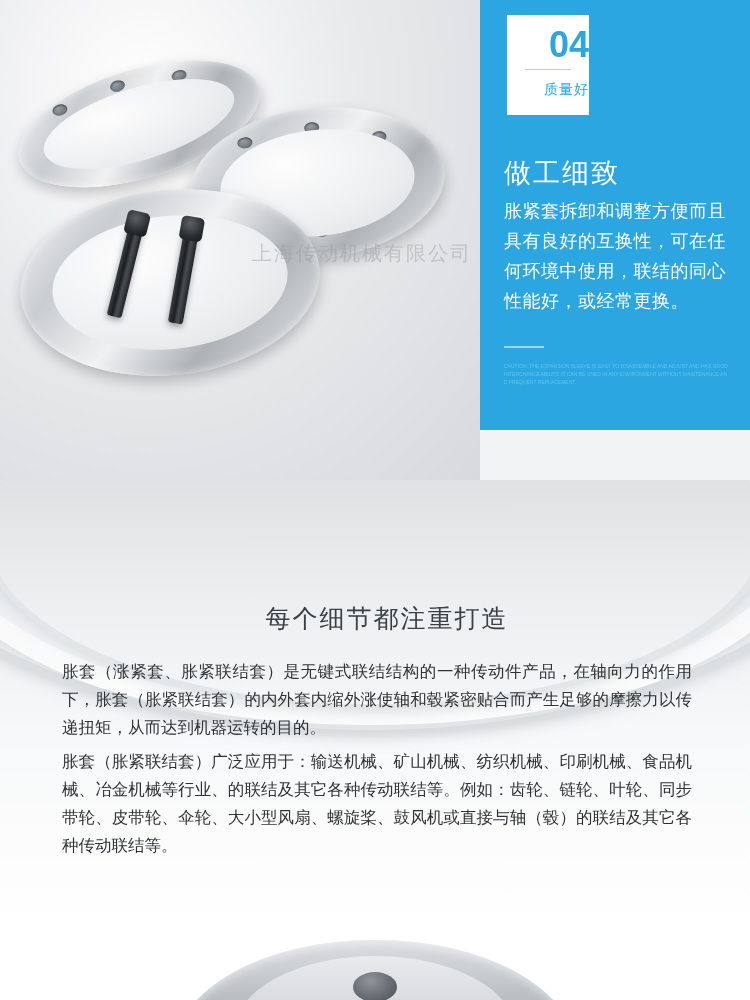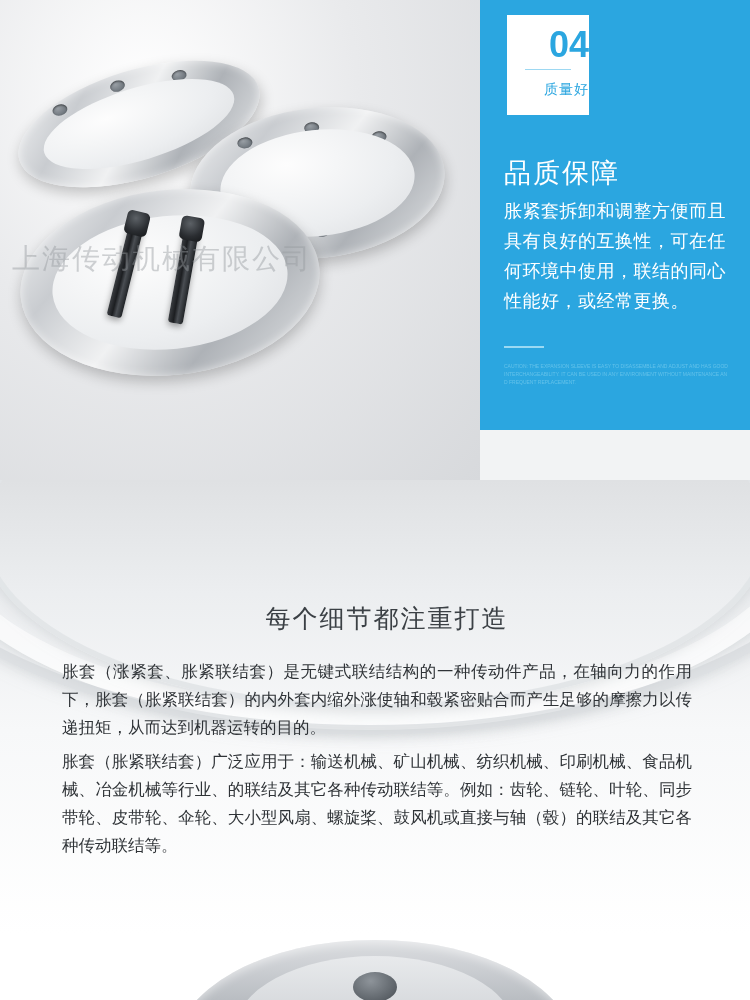--- a/index.html
+++ b/index.html
@@ -81,25 +81,26 @@
     position: absolute;
     left: -4px; top: -12px;
     width: 23px; height: 24px;
     border-radius: 5px;
     background: radial-gradient(circle at 40% 30%, #5c6166 0%, #2a2d31 60%, #16181a 100%);
   }
   .watermark {
     position: absolute;
     left: 12px; top: 240px;
     width: 460px;
-    font-size: 28px;
+    font-size: 20px;
     letter-spacing: 2px;
     color: rgba(150,155,160,0.45);
     white-space: nowrap;
     font-family: "DejaVu Sans", sans-serif;
+    text-align: right;
   }
 
   
   .blue-panel {
     position: absolute;
     left: 480px; top: 0;
     width: 270px; height: 430px;
     background: #2ba6e0;
   }
   .badge-box {
@@ -276,21 +277,21 @@
         </div>
       <div class="watermark">上海传动机械有限公司</div>
     </div>
 
     <div class="blue-panel">
       <div class="badge-box">
         <div class="badge-num">04</div>
         <div class="badge-rule"></div>
         <div class="badge-text">质量好</div>
       </div>
-      <div class="panel-title">品质保障</div>
+      <div class="panel-title">做工细致</div>
       <div class="panel-body">胀紧套拆卸和调整方便而且具有良好的互换性，可在任何环境中使用，联结的同心性能好，或经常更换。</div>
       <div class="panel-rule"></div>
       <div class="panel-fine">CAUTION: THE EXPANSION SLEEVE IS EASY TO DISASSEMBLE AND ADJUST AND HAS GOOD INTERCHANGEABILITY. IT CAN BE USED IN ANY ENVIRONMENT WITHOUT MAINTENANCE AND FREQUENT REPLACEMENT.</div>
     </div>
   </div>
 
   <div class="mid-section">
     <div class="mid-arc arc1"></div>
     <div class="mid-arc arc2"></div>
     <div class="mid-arc arc3"></div>

